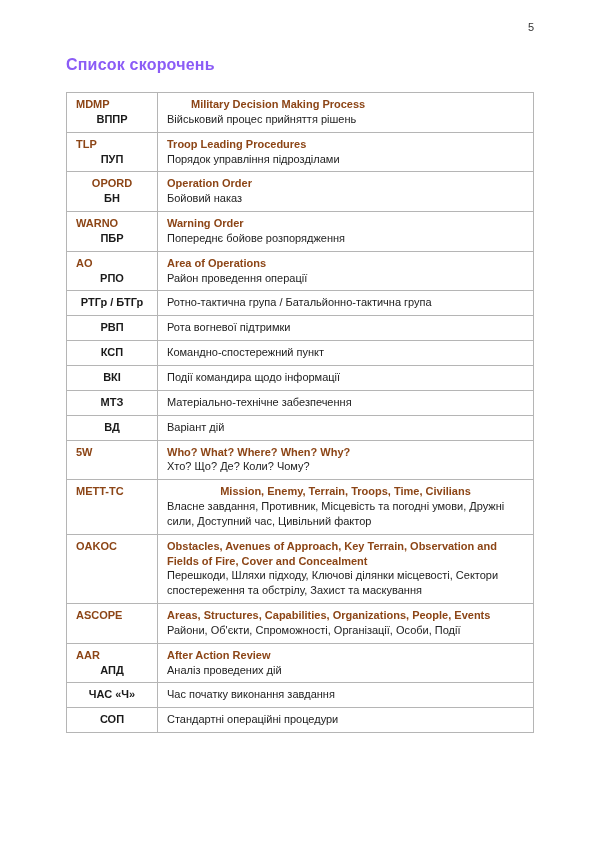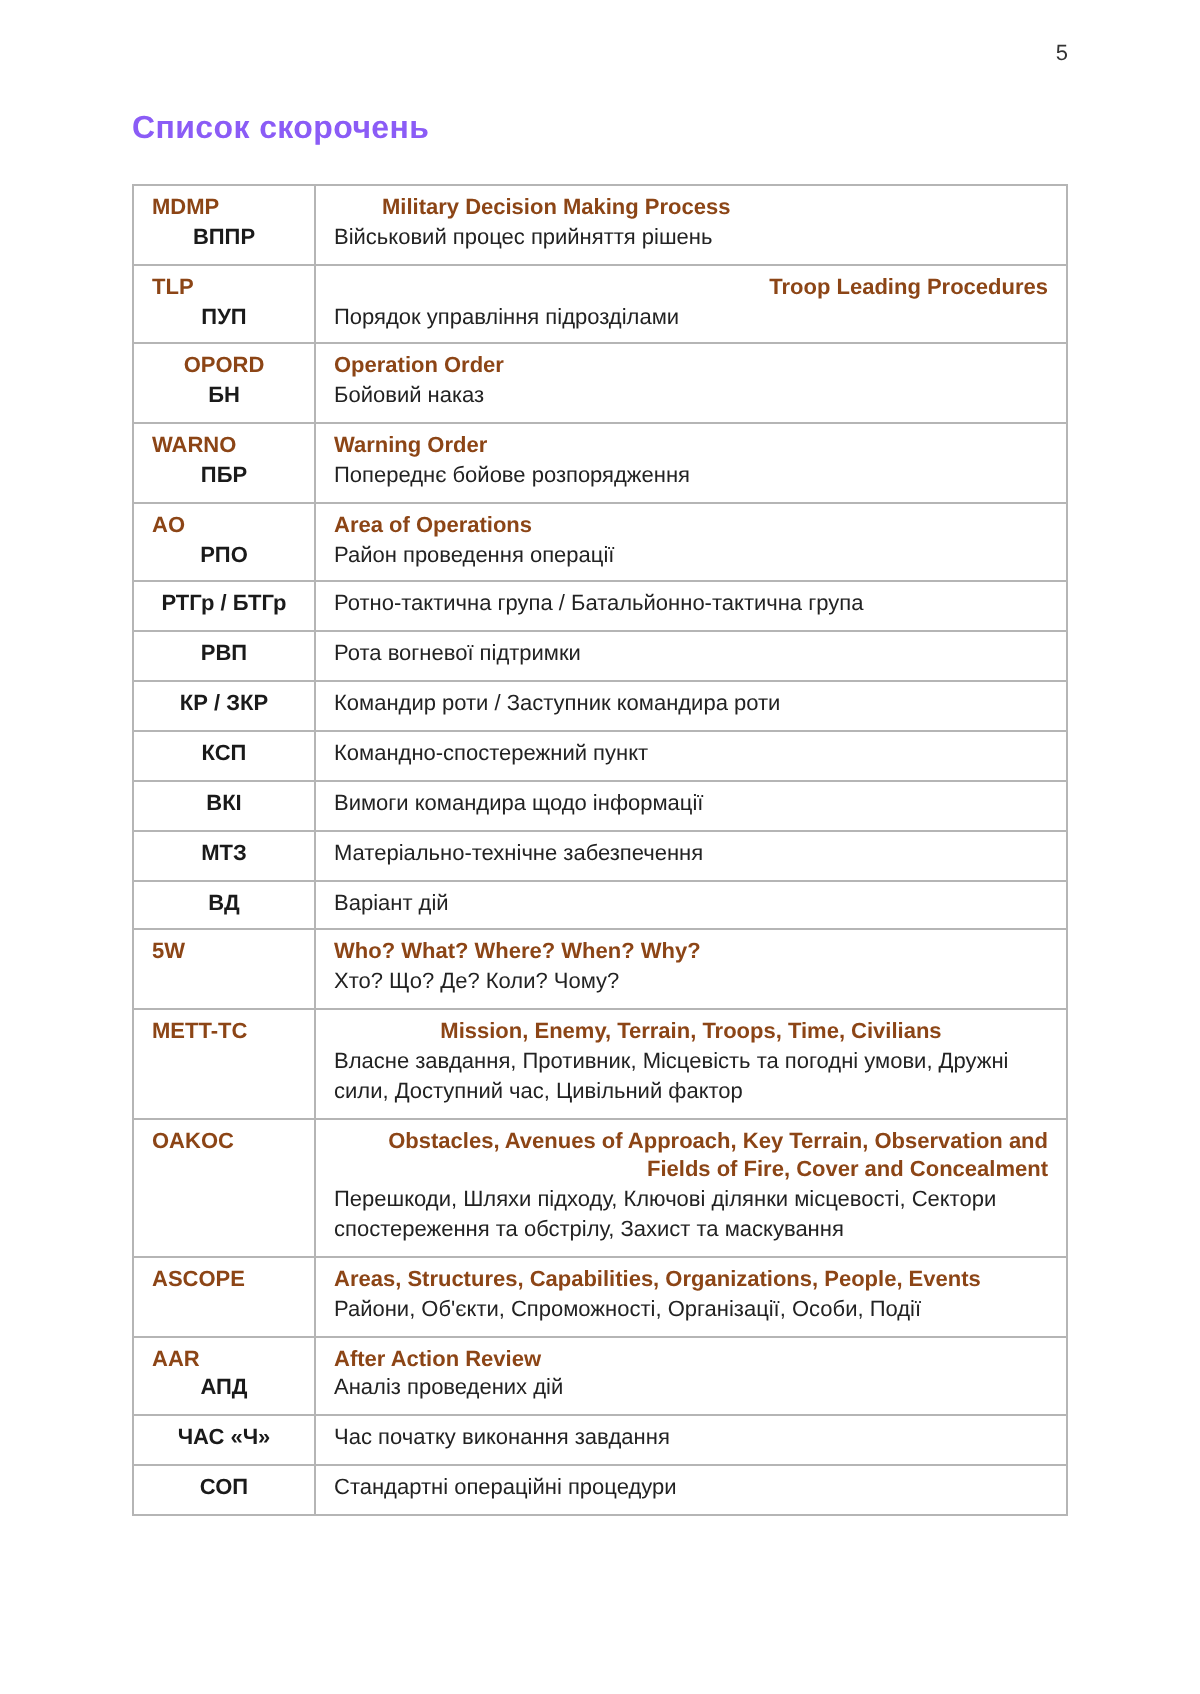--- a/index.html
+++ b/index.html
@@ -78,21 +78,21 @@
             <div class="accent" style="color: rgb(140, 69, 22); padding-left: 24px;">Military Decision Making Process</div>
             <div class="plain">Військовий процес прийняття рішень</div>
           </td>
         </tr>
         <tr>
           <td class="abbr-cell">
             <div class="accent" style="color: rgb(140, 69, 22);">TLP</div>
             <div class="plain">ПУП</div>
           </td>
           <td class="def-cell">
-            <div class="accent" style="color: rgb(140, 69, 22); text-align: right;">Troop Leading Procedures</div>
+            <div class="accent" style="color: rgb(140, 69, 22);">Troop Leading Procedures</div>
             <div class="plain">Порядок управління підрозділами</div>
           </td>
         </tr>
         <tr>
           <td class="abbr-cell">
             <div class="accent" style="color: rgb(140, 69, 22); text-align: center;">OPORD</div>
             <div class="plain">БН</div>
           </td>
           <td class="def-cell">
             <div class="accent" style="color: rgb(140, 69, 22);">Operation Order</div>
@@ -130,40 +130,32 @@
         <tr>
           <td class="abbr-cell">
             <div class="plain">РВП</div>
           </td>
           <td class="def-cell">
             <div class="plain">Рота вогневої підтримки</div>
           </td>
         </tr>
         <tr>
           <td class="abbr-cell">
-            <div class="plain">КР / ЗКР</div>
-          </td>
-          <td class="def-cell">
-            <div class="plain">Командир роти / Заступник командира роти</div>
-          </td>
-        </tr>
-        <tr>
-          <td class="abbr-cell">
             <div class="plain">КСП</div>
           </td>
           <td class="def-cell">
             <div class="plain">Командно-спостережний пункт</div>
           </td>
         </tr>
         <tr>
           <td class="abbr-cell">
             <div class="plain">ВКІ</div>
           </td>
           <td class="def-cell">
-            <div class="plain">Вимоги командира щодо інформації</div>
+            <div class="plain">Події командира щодо інформації</div>
           </td>
         </tr>
         <tr>
           <td class="abbr-cell">
             <div class="plain">МТЗ</div>
           </td>
           <td class="def-cell">
             <div class="plain">Матеріально-технічне забезпечення</div>
           </td>
         </tr>
@@ -191,21 +183,21 @@
           <td class="def-cell">
             <div class="accent" style="color: rgb(140, 69, 22); text-align: center;">Mission, Enemy, Terrain, Troops, Time, Civilians</div>
             <div class="plain">Власне завдання, Противник, Місцевість та погодні умови, Дружні сили, Доступний час, Цивільний фактор</div>
           </td>
         </tr>
         <tr>
           <td class="abbr-cell">
             <div class="accent" style="color: rgb(140, 69, 22);">OAKOC</div>
           </td>
           <td class="def-cell">
-            <div class="accent" style="color: rgb(140, 69, 22); text-align: right;">Obstacles, Avenues of Approach, Key Terrain, Observation and Fields of Fire, Cover and Concealment</div>
+            <div class="accent" style="color: rgb(140, 69, 22);">Obstacles, Avenues of Approach, Key Terrain, Observation and Fields of Fire, Cover and Concealment</div>
             <div class="plain">Перешкоди, Шляхи підходу, Ключові ділянки місцевості, Сектори спостереження та обстрілу, Захист та маскування</div>
           </td>
         </tr>
         <tr>
           <td class="abbr-cell">
             <div class="accent" style="color: rgb(140, 69, 22);">ASCOPE</div>
           </td>
           <td class="def-cell">
             <div class="accent" style="color: rgb(140, 69, 22);">Areas, Structures, Capabilities, Organizations, People, Events</div>
             <div class="plain">Райони, Об'єкти, Спроможності, Організації, Особи, Події</div>

